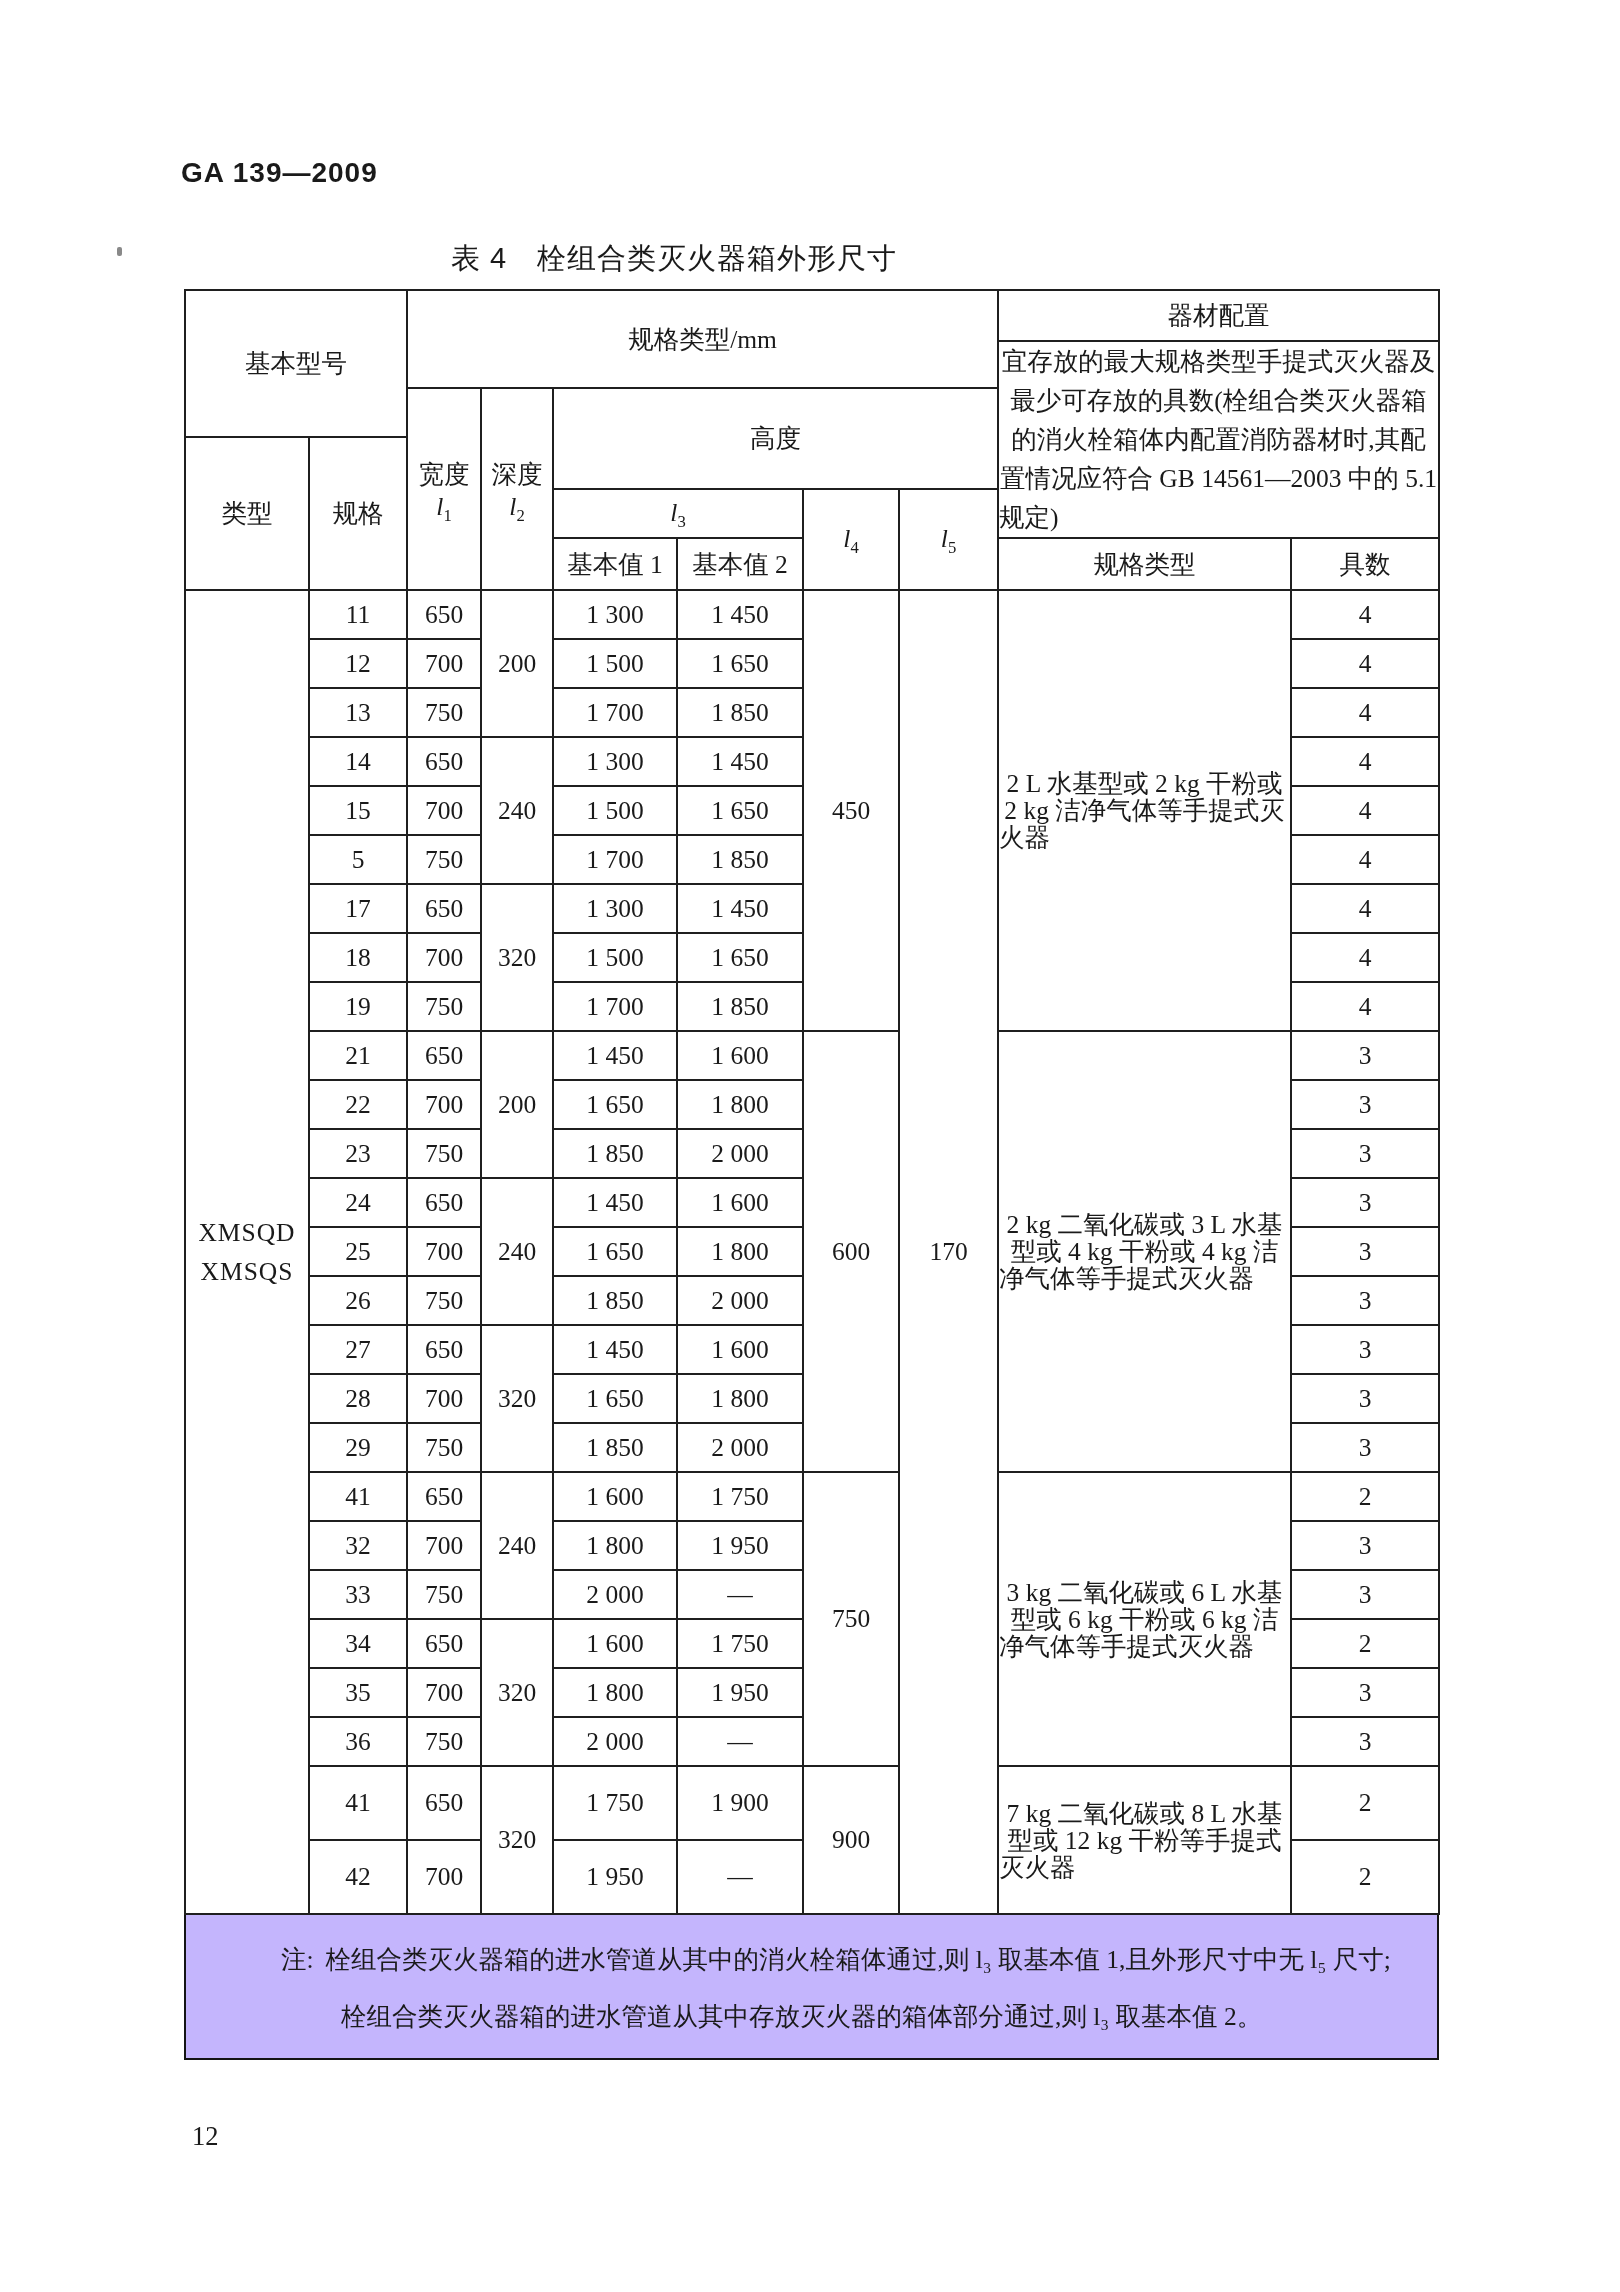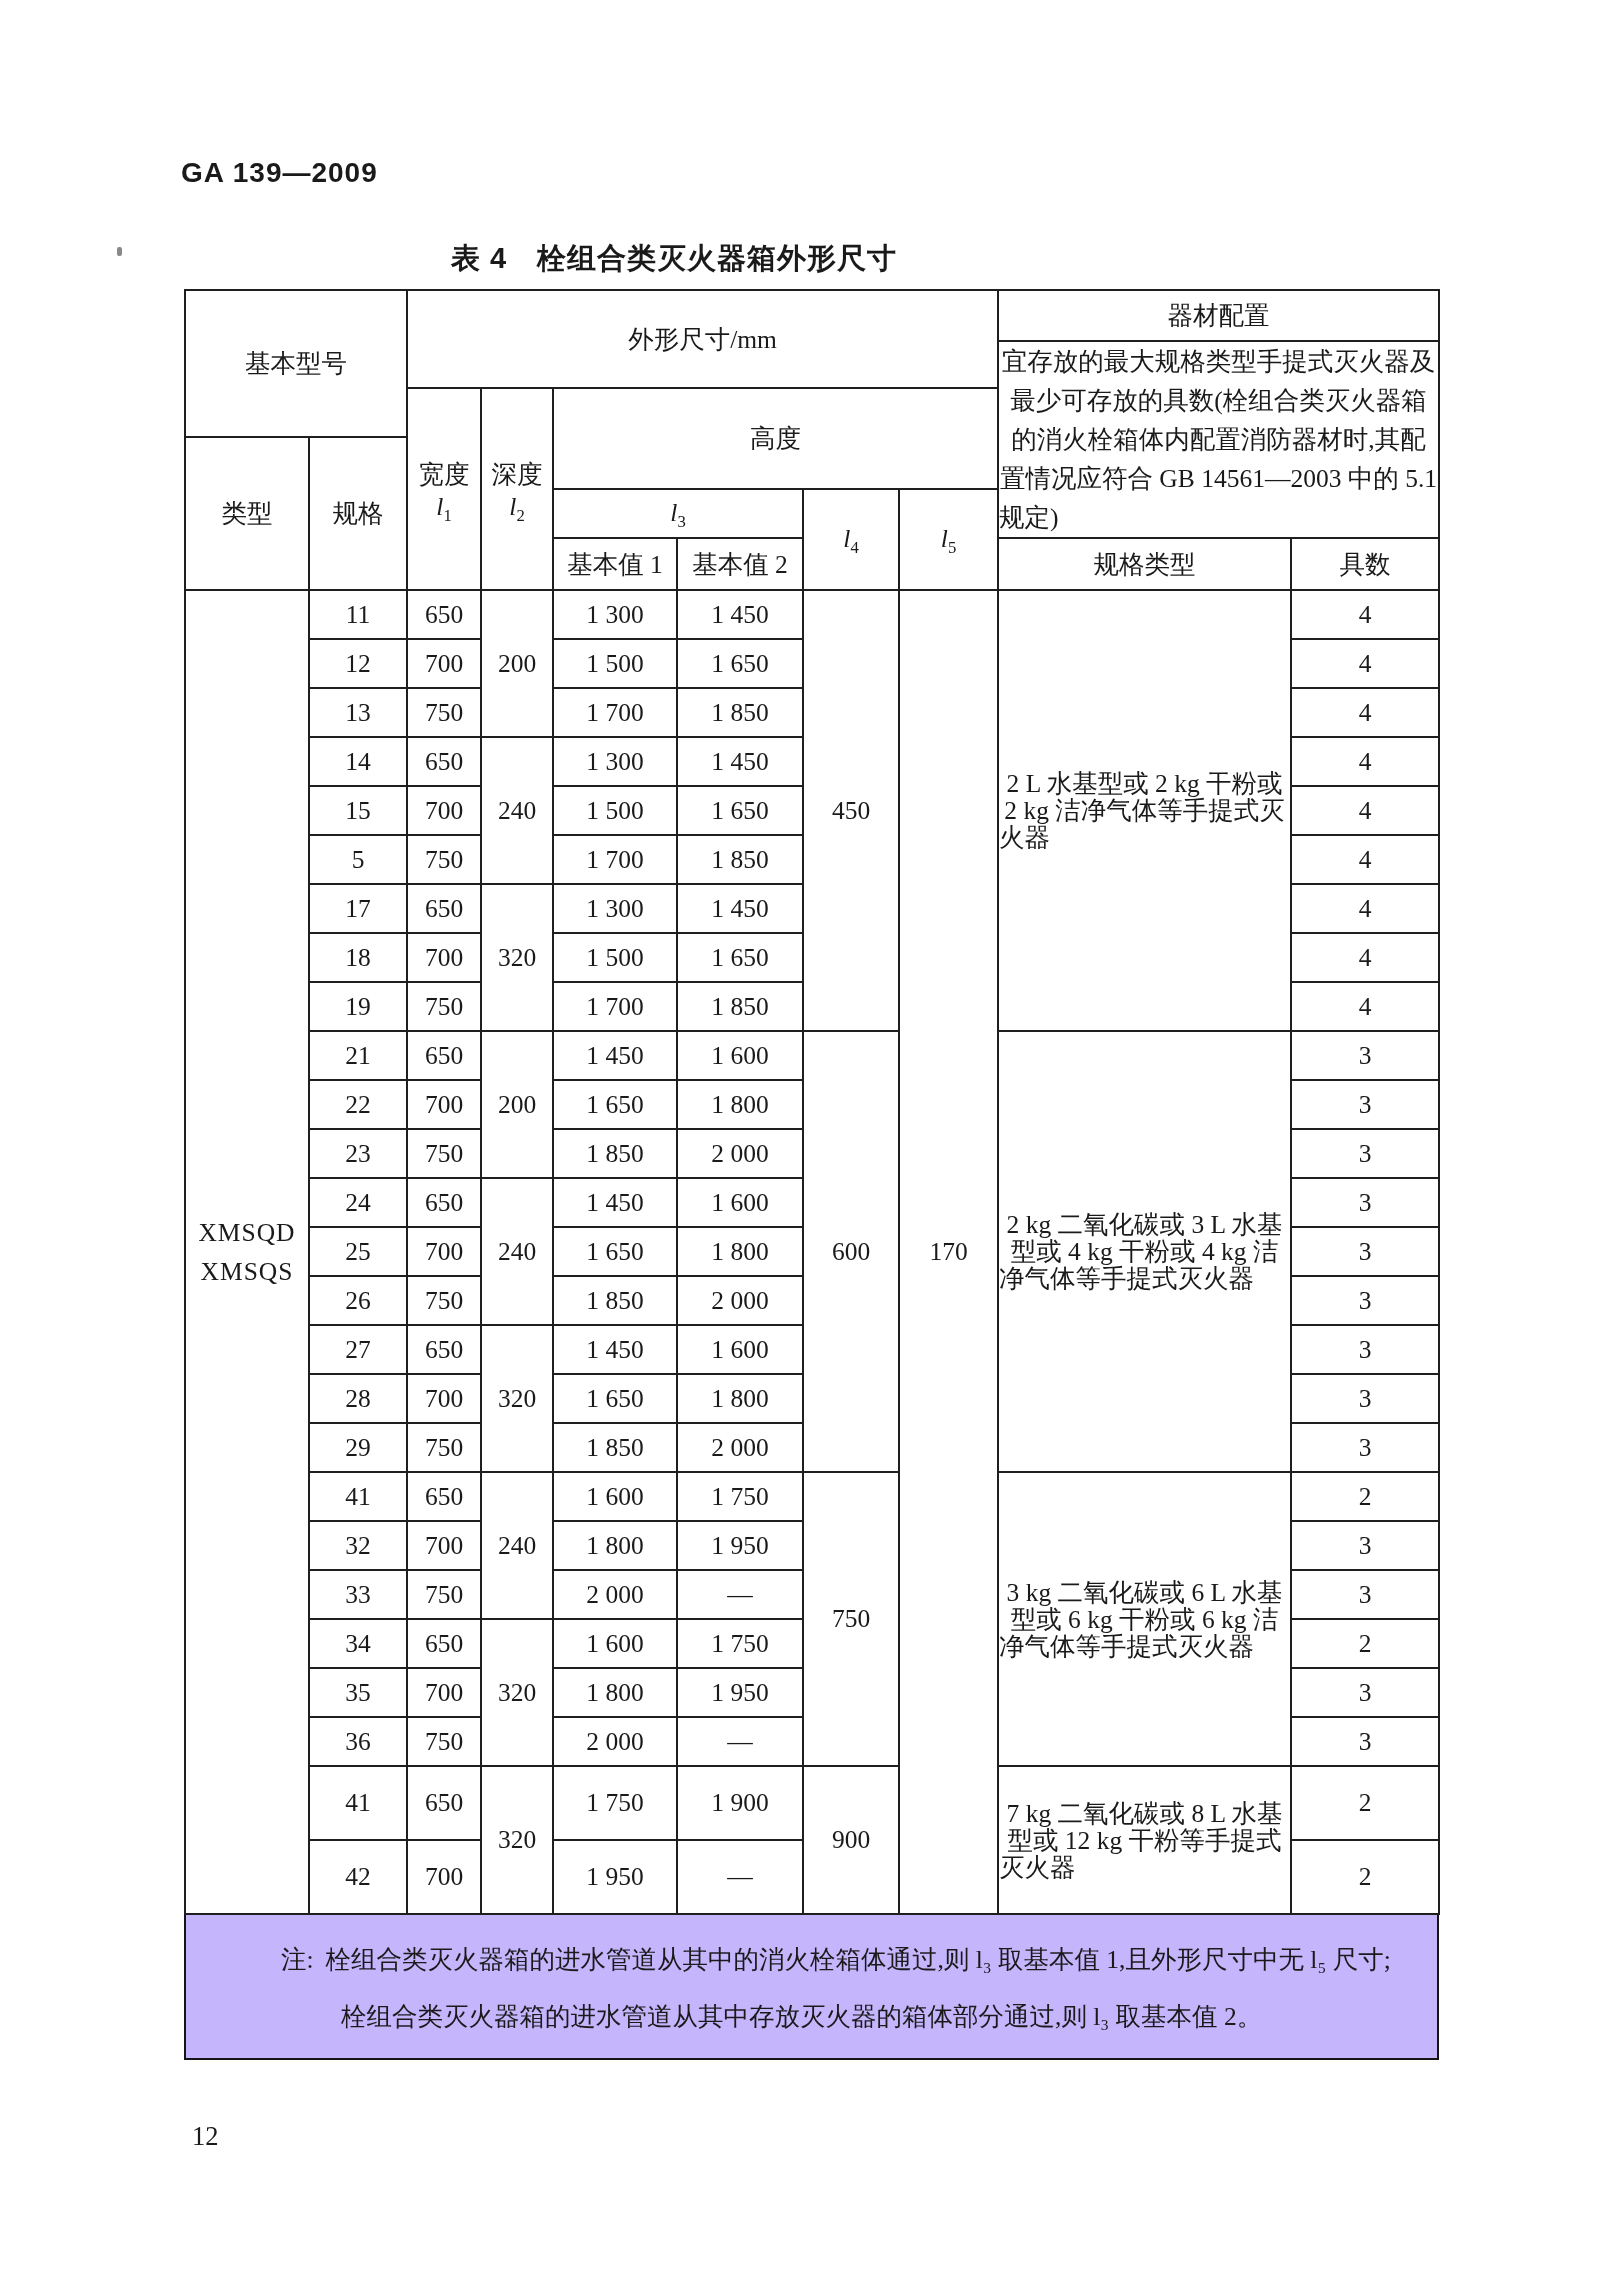--- a/index.html
+++ b/index.html
@@ -9,21 +9,21 @@
     font-family:"Liberation Serif","DejaVu Serif",serif;
   }
   .doc-code {
     position:absolute; left:181px; top:157px;
     font-family:"Liberation Sans","DejaVu Sans",sans-serif;
     font-weight:bold; font-size:28px; letter-spacing:1px;
   }
   .caption {
     position:absolute; left:184px; top:239px; width:980px; text-align:center;
     font-family:"Liberation Sans","DejaVu Sans",sans-serif;
-    font-weight:bold; font-size:29px; letter-spacing:1px; white-space:nowrap;
+    font-weight:normal; font-size:29px; letter-spacing:1px; white-space:nowrap;
   }
   .stray-mark {
     position:absolute; left:117px; top:247px; width:4.9px; height:8.8px;
     background:#4a4a4a; border-radius:2px; opacity:.65;
   }
   .table-wrap { position:absolute; left:184px; top:289px; width:1255px; }
   table.main {
     border-collapse:collapse; table-layout:fixed; width:1255px;
     border:2.9px solid #141414;
   }
@@ -83,21 +83,21 @@
           <col style="width:124px">
           <col style="width:126px">
         <col style="width:96px">
           <col style="width:99px">
           <col style="width:293px">
         <col style="width:148px">
       </colgroup>
       <thead>
         <tr class="hr1">
           <th colspan="2" rowspan="3">基本型号</th>
-          <th colspan="6" rowspan="2">外形尺寸/mm</th>
+          <th colspan="6" rowspan="2">规格类型/mm</th>
           <th colspan="2">器材配置</th>
         </tr>
         <tr class="hr2">
           <th colspan="2" rowspan="4" class="desc-cell">宜存放的最大规格类型手提式灭火器及最少可存放的具数(栓组合类灭火器箱的消火栓箱体内配置消防器材时,其配置情况应符合 GB 14561—2003 中的 5.1 规定)</th>
         </tr>
         <tr class="hr3">
           <th rowspan="4"><span>宽度</span> <i class="ital">l</i><sub>1</sub></th>
           <th rowspan="4"><span>深度</span> <i class="ital">l</i><sub>2</sub></th>
           <th colspan="4" rowspan="2">高度</th>
         </tr>

